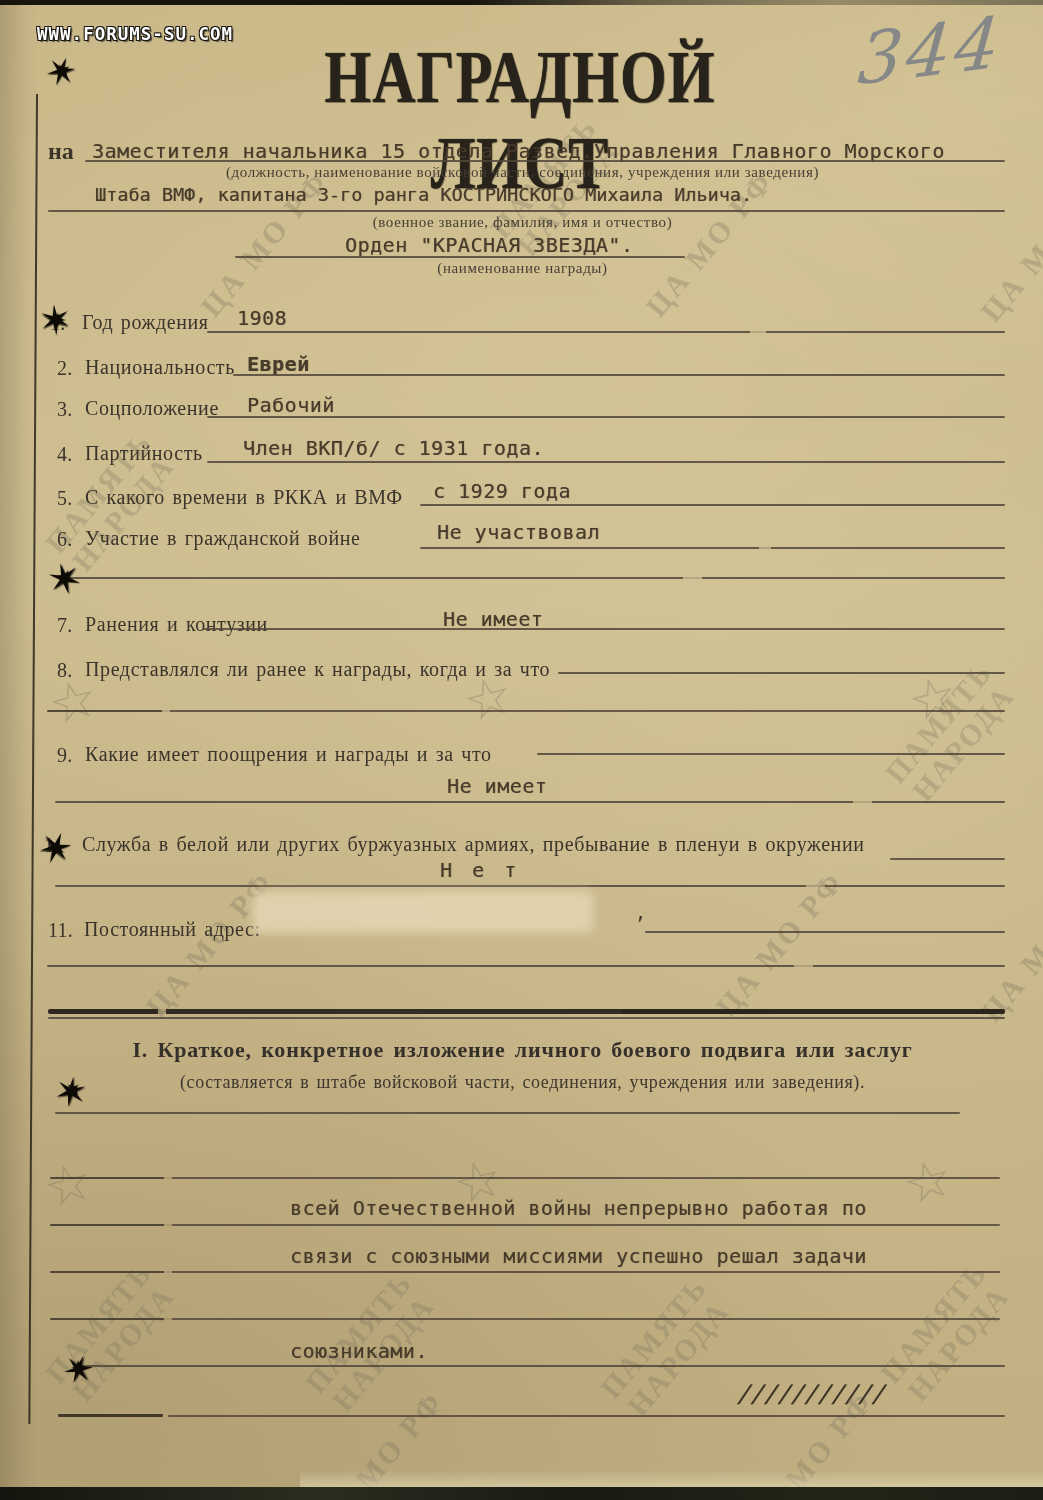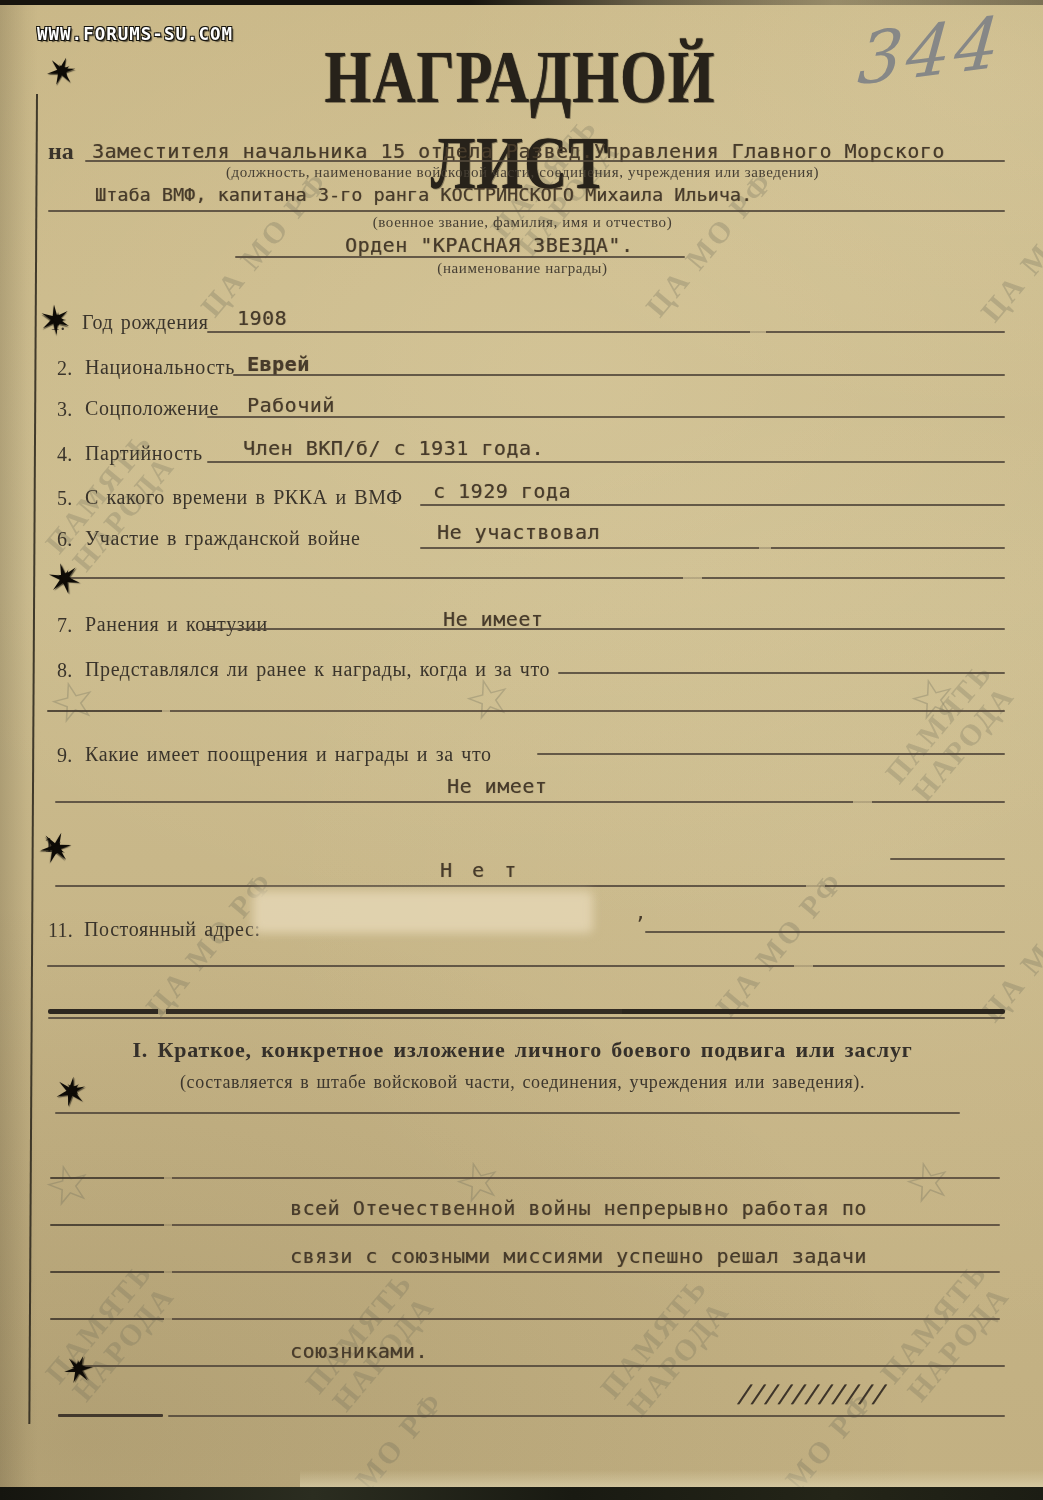--- a/index.html
+++ b/index.html
@@ -171,20 +171,21 @@
   <div class="abs rule" style="left:558px;top:672px;width:447px;"></div>
   <div class="abs rule" style="left:47px;top:710px;width:958px;background:linear-gradient(90deg,#3f362b 0 12%,rgba(81,70,58,.2) 12% 12.8%,#55483a 12.8% 100%);"></div>
 
   <div class="abs serif fnum" style="left:57px;top:744px;">9.</div>
   <div class="abs serif flabel" style="left:85px;top:743px;">Какие имеет поощрения и награды и за что</div>
   <div class="abs rule" style="left:537px;top:753px;width:468px;"></div>
   <div class="abs typed t20" style="left:447px;top:774px;">Не имеет</div>
   <div class="abs rule" style="left:55px;top:801px;width:950px;background:linear-gradient(90deg,#51463a 0 84%,rgba(81,70,58,.25) 84% 86%,#51463a 86% 100%);"></div>
 
   <div class="abs serif fnum" style="left:44px;top:834px;">1.</div>
+  <div class="abs serif flabel" style="left:82px;top:833px;">Служба в белой или других буржуазных армиях, пребывание в пленуи в окружении</div>
   <div class="abs rule" style="left:890px;top:858px;width:115px;"></div>
   <div class="abs typed t20" style="left:440px;top:858px;letter-spacing:4px;">Н е т</div>
   <div class="abs rule" style="left:55px;top:885px;width:950px;background:linear-gradient(90deg,#51463a 0 79%,rgba(81,70,58,.3) 79% 81%,#51463a 81% 100%);"></div>
 
   <div class="abs serif fnum" style="left:48px;top:919px;">11.</div>
   <div class="abs serif flabel" style="left:84px;top:918px;">Постоянный адрес:</div>
   <div class="abs redact"></div>
   <div class="abs mark" style="left:634px;top:912px;">’</div>
   <div class="abs rule" style="left:645px;top:931px;width:360px;"></div>
   <div class="abs rule" style="left:47px;top:965px;width:958px;background:linear-gradient(90deg,#51463a 0 78%,rgba(81,70,58,.25) 78% 80%,#51463a 80% 100%);"></div>

